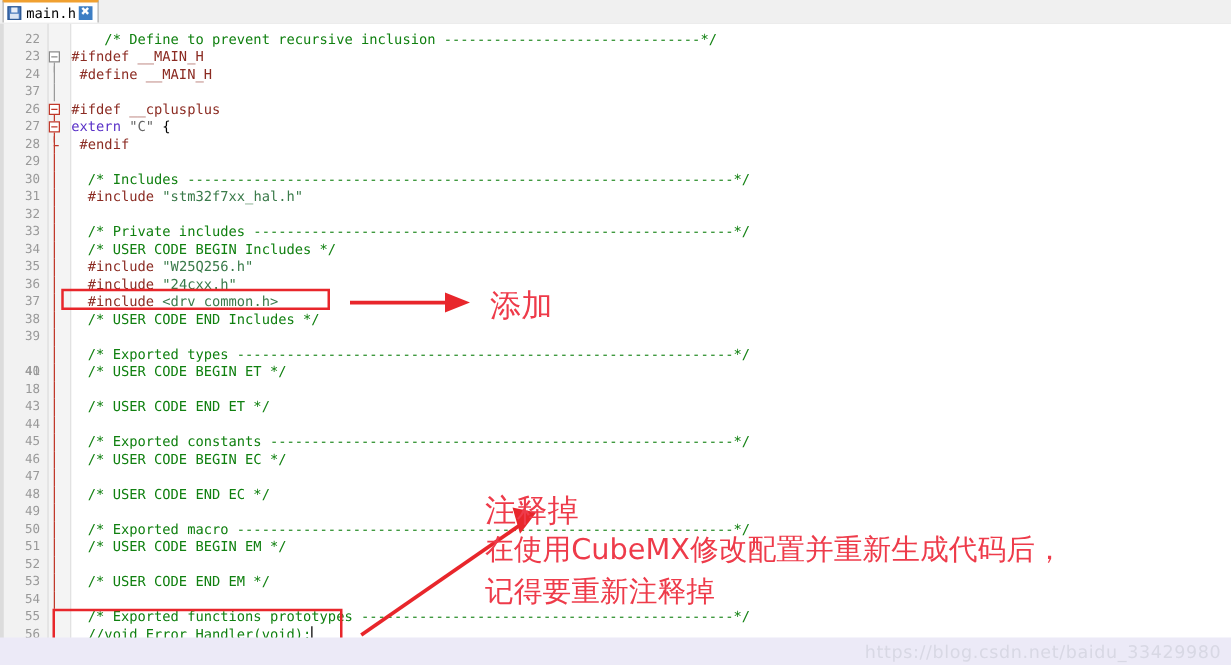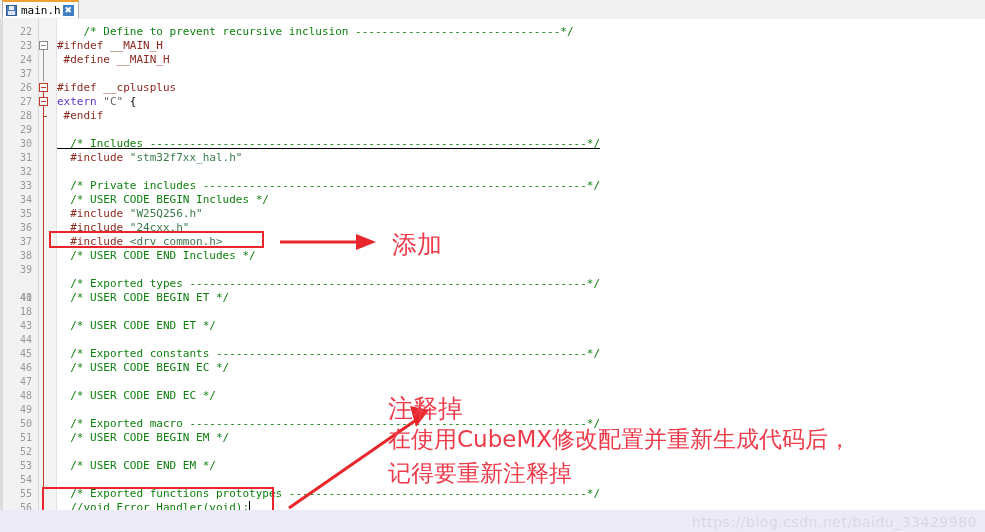--- a/index.html
+++ b/index.html
@@ -329,21 +329,21 @@
     <div class="codearea">
       <div id="codelines">
           <div class="codeline" style="top: 6px;"><span class="cm">    /* Define to prevent recursive inclusion -------------------------------*/</span></div>
           <div class="codeline" style="top: 20px;"><span class="pp">#ifndef __MAIN_H</span></div>
           <div class="codeline" style="top: 34px;"><span class="pp"> #define __MAIN_H</span></div>
           <div class="codeline" style="top: 48px;"><span class="pn"></span></div>
           <div class="codeline" style="top: 62px;"><span class="pp">#ifdef __cplusplus</span></div>
           <div class="codeline" style="top: 76px;"><span class="kw">extern </span><span class="stq">"C"</span><span class="pn"> {</span></div>
           <div class="codeline" style="top: 90px;"><span class="pp"> #endif</span></div>
           <div class="codeline" style="top: 104px;"><span class="pn"></span></div>
-          <div class="codeline" style="top: 118px; text-decoration: underline;"><span class="cm">  /* Includes ------------------------------------------------------------------*/</span></div>
+          <div class="codeline" style="top: 118px;"><span class="cm">  /* Includes ------------------------------------------------------------------*/</span></div>
           <div class="codeline" style="top: 132px;"><span class="pp">  #include </span><span class="st">"stm32f7xx_hal.h"</span></div>
           <div class="codeline" style="top: 146px;"><span class="pn"></span></div>
           <div class="codeline" style="top: 160px;"><span class="cm">  /* Private includes ----------------------------------------------------------*/</span></div>
           <div class="codeline" style="top: 174px;"><span class="cm">  /* USER CODE BEGIN Includes */</span></div>
           <div class="codeline" style="top: 188px;"><span class="pp">  #include </span><span class="st">"W25Q256.h"</span></div>
           <div class="codeline" style="top: 202px;"><span class="pp">  #include </span><span class="st">"24cxx.h"</span></div>
           <div class="codeline" style="top: 216px;"><span class="pp">  #include </span><span class="st">&lt;drv_common.h&gt;</span></div>
           <div class="codeline" style="top: 230px;"><span class="cm">  /* USER CODE END Includes */</span></div>
           <div class="codeline" style="top: 244px;"><span class="pn"></span></div>
           <div class="codeline" style="top: 258px;"><span class="cm">  /* Exported types ------------------------------------------------------------*/</span></div>

